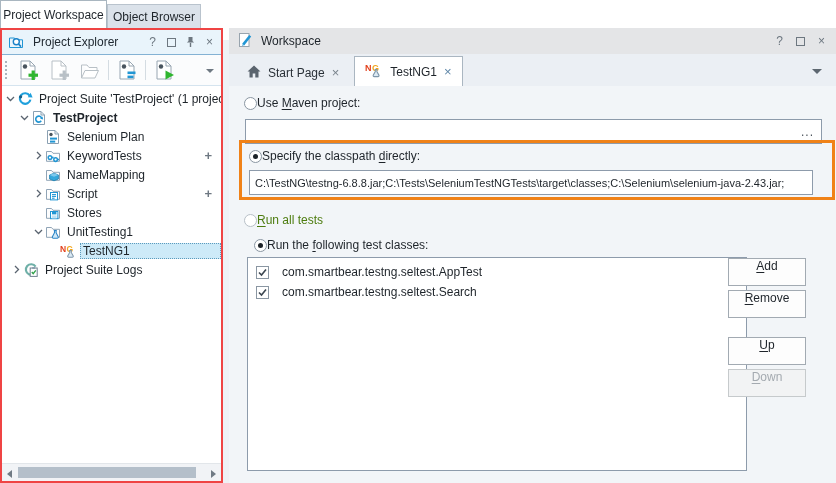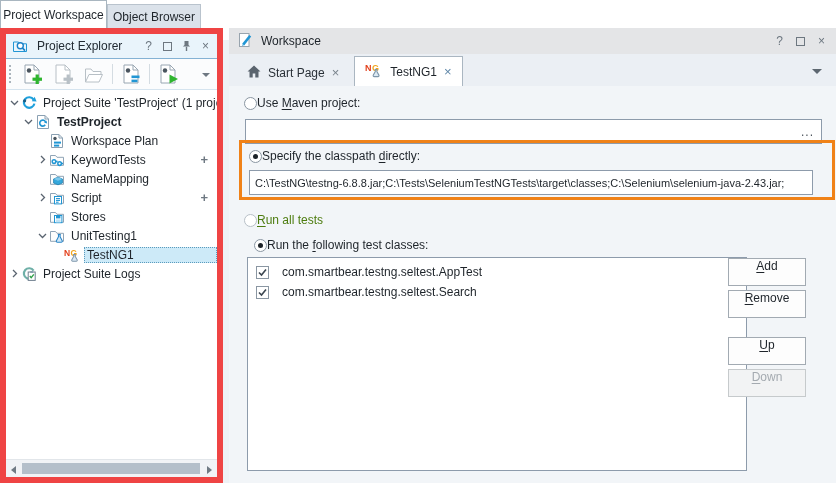--- a/index.html
+++ b/index.html
@@ -19,21 +19,21 @@
     justify-content:center; z-index:2;
   }
   .wtab-inactive {
     position:absolute; left:107px; top:4px; width:94px; height:24px; background:#dbe2ea;
     border:1px solid #b9c3cd; border-bottom:none; display:flex; align-items:center; justify-content:center;
   }
 
   
   .pe-panel {
     position:absolute; left:0; top:28px; width:223px; height:455px;
-    border:6px solid #ef4444; background:#fff; display:flex; flex-direction:column; z-index:1;
+    border:2px solid #ef4444; background:#fff; display:flex; flex-direction:column; z-index:1;
   }
   .pe-header {
     height:25px; flex:none; background:#e9f4fb; border-bottom:1px solid #84b2d4;
     display:flex; align-items:center; gap:6px; padding:0 5px;
   }
   .pe-title { flex:1; color:#222b33; }
   .hbtn { color:#6d7780; font-size:12px; line-height:1; display:flex; align-items:center; justify-content:center; width:13px; height:14px; }
   .boxglyph { width:9px; height:9px; border:1px solid #6d7780; }
   .pe-toolbar {
     height:31px; flex:none; background:#fbfcfd; border-bottom:1px solid #d5e4ef;
@@ -222,21 +222,21 @@
       <span class="exp"></span>
       <span class="ticon">
           <svg width="16" height="16" viewBox="0 0 16 16">
             <path d="M2.5 1.5 h7.5 l3.5 3.5 v9.5 h-11 z" fill="#fff" stroke="#8aa0b2"></path>
             <path d="M10 1.5 v3.5 h3.5" fill="none" stroke="#8aa0b2"></path>
             <circle cx="6" cy="5.5" r="1.7" fill="#49545e"></circle>
             <rect x="5" y="8.6" width="7" height="2" fill="#2196d4"></rect>
             <rect x="5" y="11.6" width="5.2" height="2" fill="#2196d4"></rect>
           </svg>
         </span>
-      <span class="tlabel">Workspace Plan</span>
+      <span class="tlabel">Selenium Plan</span>
     </div>
 
     <div class="trow" style="padding-left:30px">
       <span class="exp">
           <svg width="9" height="9" viewBox="0 0 9 9">
             <polyline points="3,1 6.5,4.5 3,8" fill="none" stroke="#5a6470" stroke-width="1.3"></polyline>
           </svg>
         </span>
       <span class="ticon">
           <svg width="16" height="16" viewBox="0 0 16 16">
@@ -314,21 +314,21 @@
       <span class="ticon">
           <svg width="18" height="16" viewBox="0 0 18 16">
             <text x="0" y="9" font-family="Liberation Sans, sans-serif" font-size="9" font-weight="bold" fill="#e3401c">N</text>
             <text x="7" y="9" font-family="Liberation Sans, sans-serif" font-size="9" font-weight="bold" fill="#f2a51c">G</text>
             <path d="M9.6 7.5 h3 M10.3 7.5 v2 l-2 3.6a1 1 0 0 0 .9 1.5 h3.8a1 1 0 0 0 .9-1.5 l-2-3.6 v-2" fill="#dceaf4" stroke="#7e96aa" stroke-width="1.1"></path>
           </svg>
         </span>
       <span class="tlabel sel-label">TestNG1</span>
     </div>
 
-    <div class="trow" style="padding-left:2px">
+    <div class="trow" style="padding-left:8px">
       <span class="exp">
           <svg width="9" height="9" viewBox="0 0 9 9">
             <polyline points="3,1 6.5,4.5 3,8" fill="none" stroke="#5a6470" stroke-width="1.3"></polyline>
           </svg>
         </span>
       <span class="ticon">
           <svg width="16" height="16" viewBox="0 0 16 16">
             <path d="M12.6 4.6 A5.3 5.3 0 1 0 13.4 8.6" fill="none" stroke="#6fb0a8" stroke-width="2.2"></path>
             <rect x="7.2" y="6" width="7" height="8.4" fill="#fff" stroke="#708090"></rect>
             <rect x="9.2" y="5" width="3" height="2" fill="#8aa0ae"></rect>

